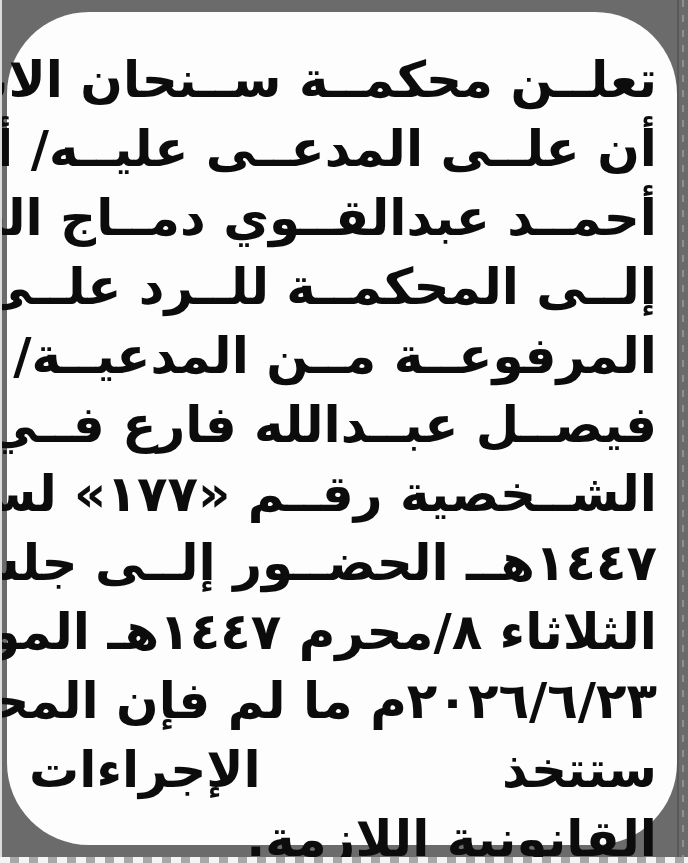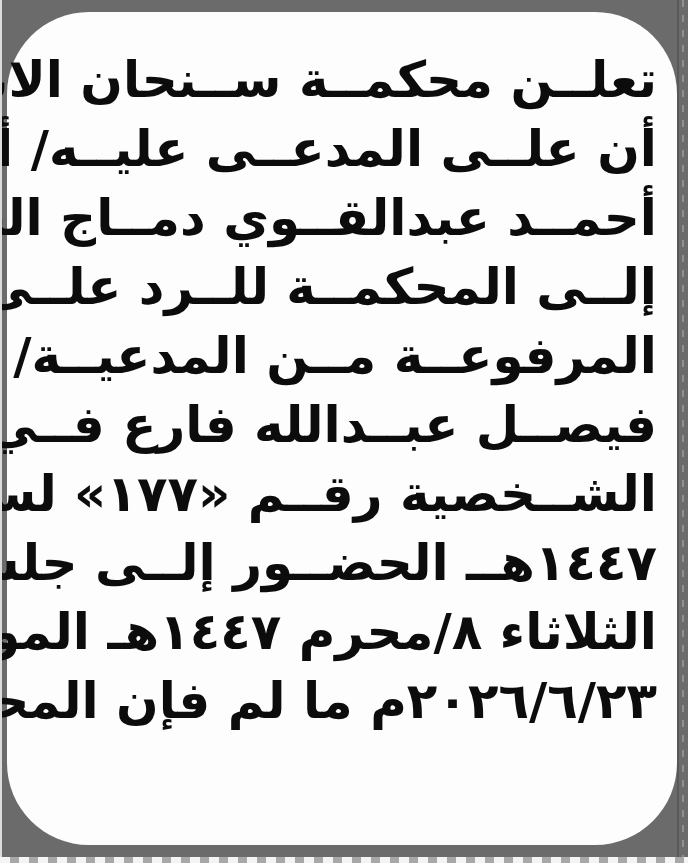--- a/index.html
+++ b/index.html
@@ -99,20 +99,21 @@
       <div class="line">تعلــن محكمــة ســنحان الابتدائية</div>
       <div class="line">أن علــى المدعــى عليــه/ أســامة</div>
       <div class="line">أحمــد عبدالقــوي دمــاج الحضــور</div>
       <div class="line">إلــى المحكمــة للــرد علــى الدعوى</div>
       <div class="line">المرفوعــة مــن المدعيــة/ جليلــة</div>
       <div class="line">فيصــل عبــدالله فارع فــي القضية</div>
       <div class="line">الشــخصية رقــم «١٧٧» لســنة</div>
       <div class="line">١٤٤٧هــ الحضــور إلــى جلســة</div>
       <div class="line">الثلاثاء ٨/محرم ١٤٤٧هـ الموافق</div>
       <div class="line">٢٠٢٦/٦/٢٣م ما لم فإن المحكمة</div>
+      <div class="line last">ستتخذ الإجراءات القانونية اللازمة.</div>
     </div>
   </div>
 
   <div class="right-rule"></div>
   <div class="right-dashes"></div>
   <div class="left-strip"></div>
   <div class="bottom-dashes"></div>
 
 </div>
 

